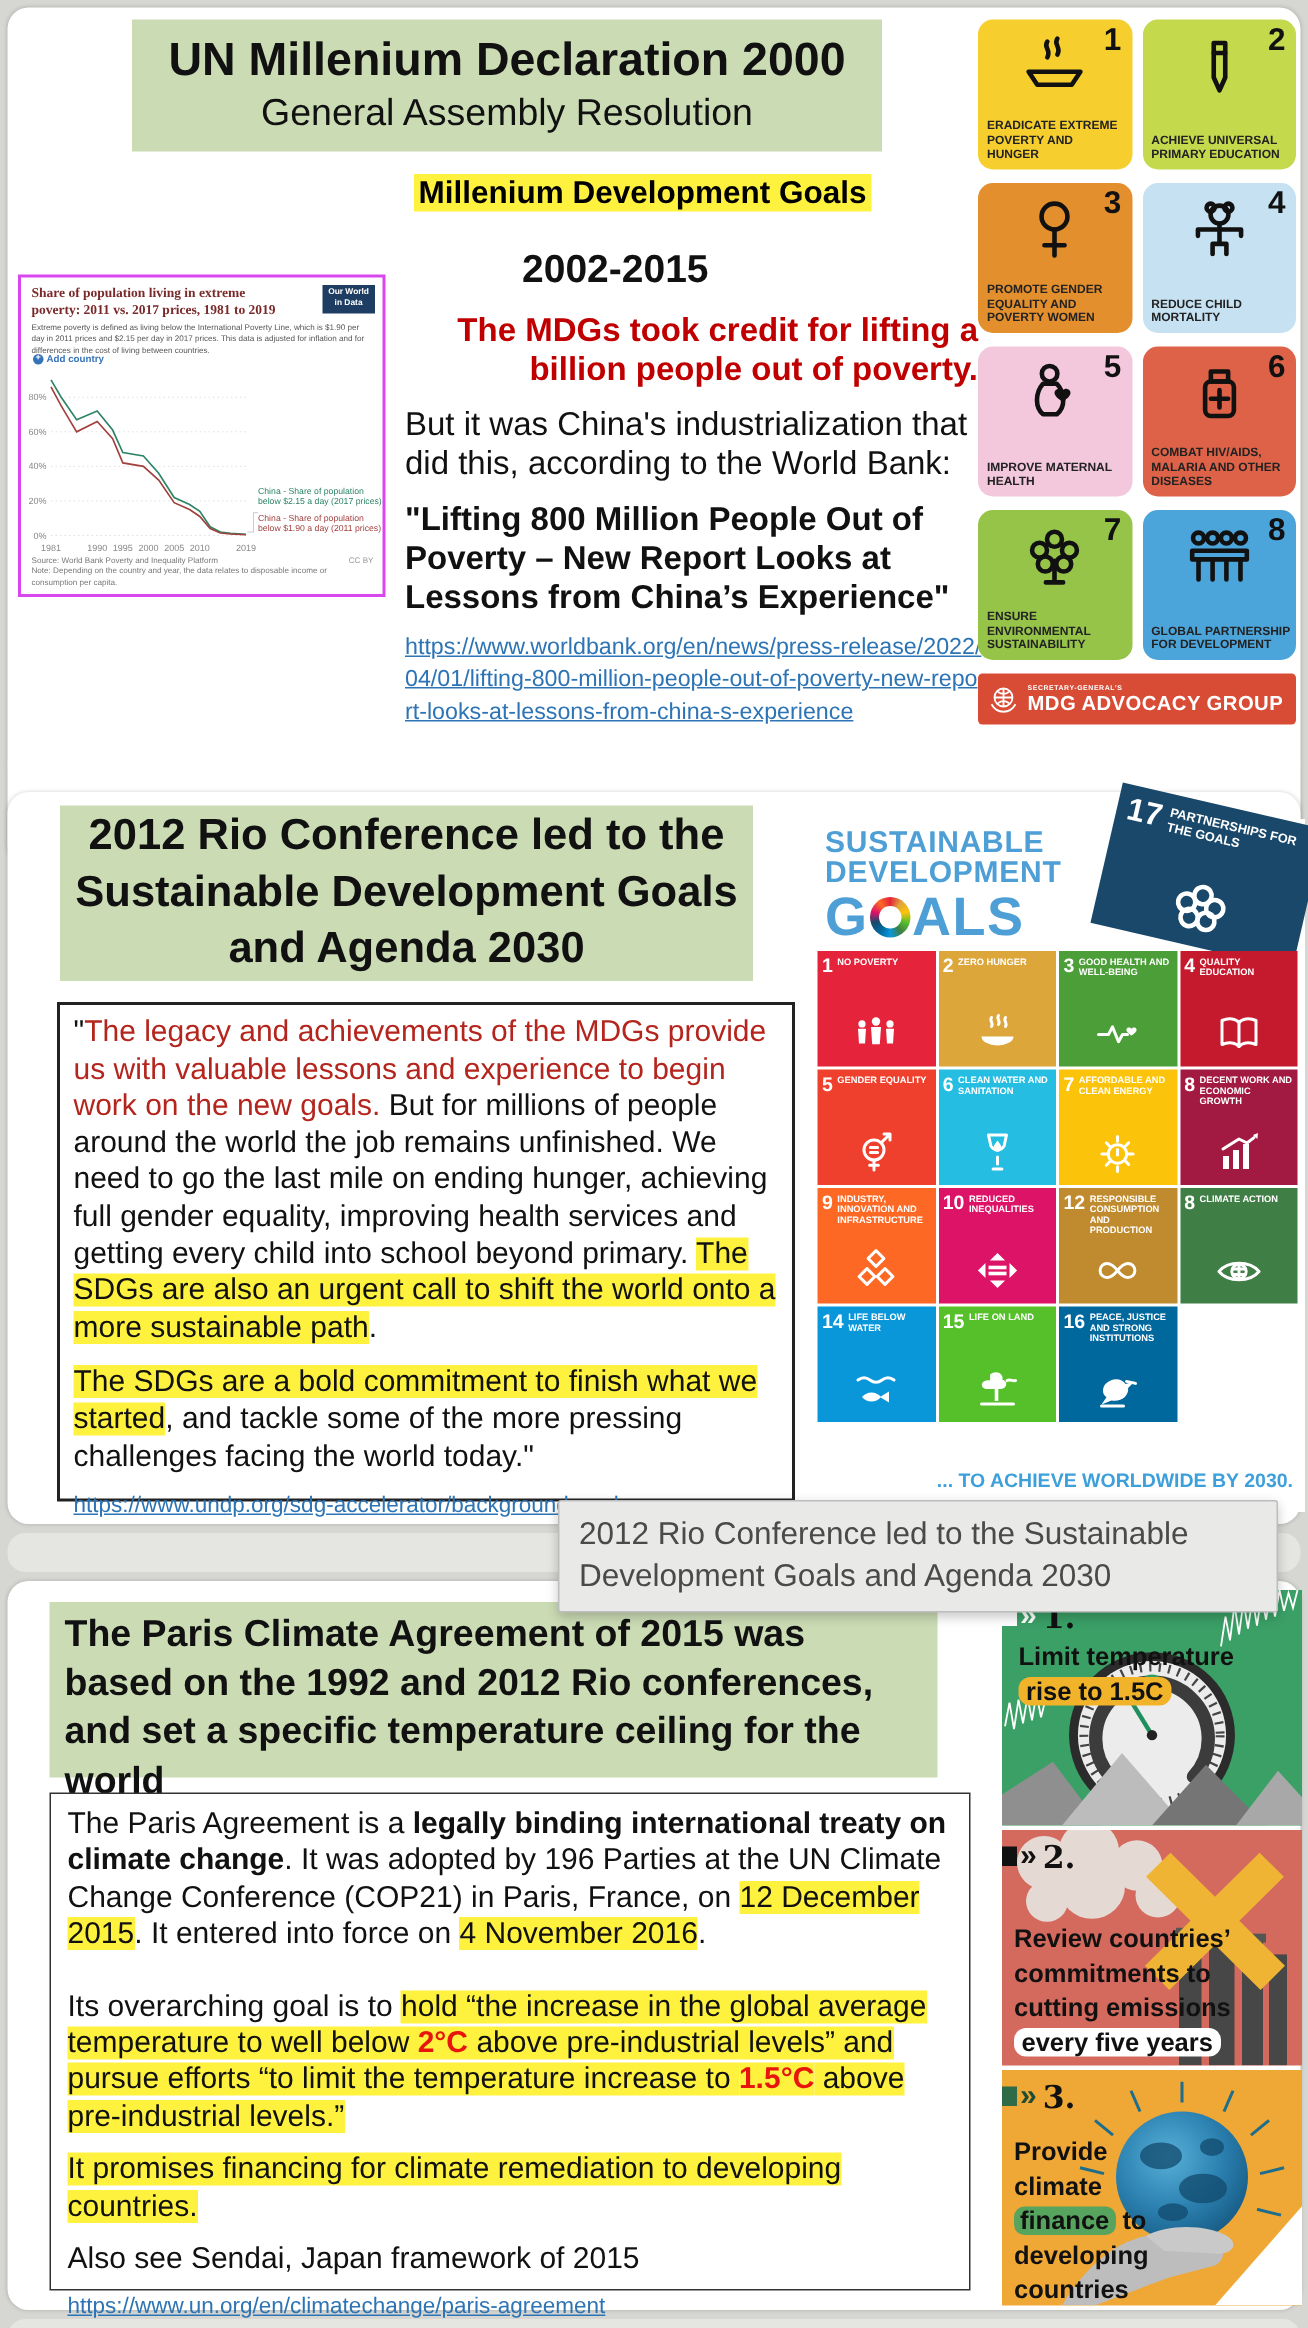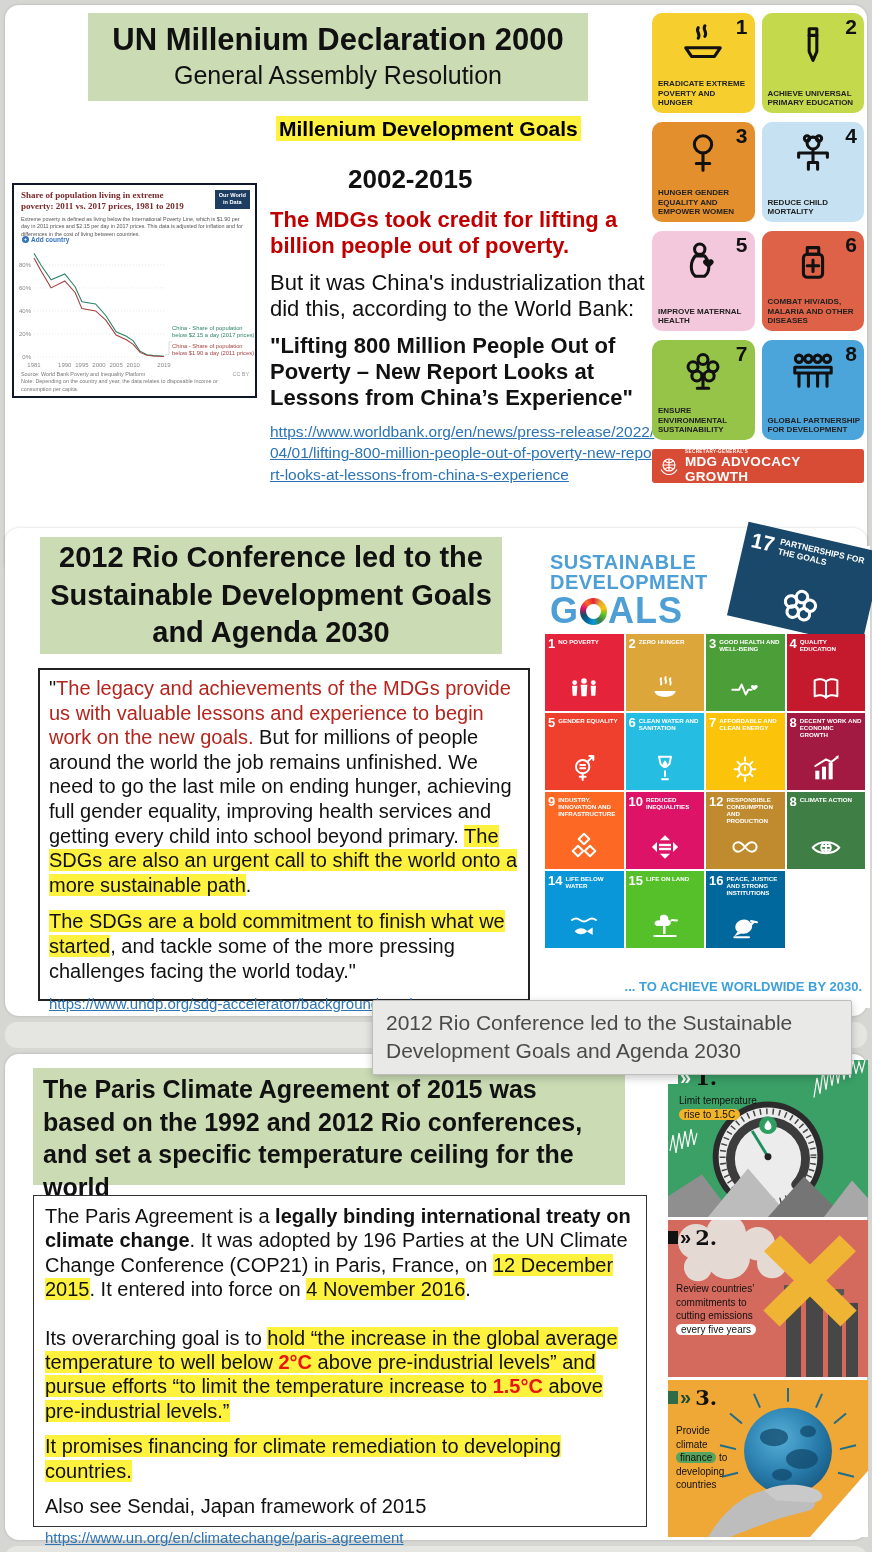--- a/index.html
+++ b/index.html
@@ -15,27 +15,27 @@
   .green-box{background:#cbdcb5;}
 
   
   .s1-title{position:absolute;left:83px;top:8px;width:500px;height:88px;text-align:center;}
   .s1-t{font-size:31px;font-weight:bold;color:#111;padding-top:9px;}
   .s1-sub{font-size:25px;color:#111;margin-top:3px;}
   .s1-col{position:absolute;left:265px;top:112px;width:382px;}
   .mdg-heading{font-size:21px;font-weight:bold;margin-left:6px;}
   .hl-y{background:#fff23e;padding:1px 3px;}
   .mdg-years{font-size:26px;font-weight:bold;margin:23px 0 0 78px;color:#111;}
-  .s1-red{font-size:22px;font-weight:bold;color:#c00000;line-height:1.18;margin-top:12px;}
+  .s1-red{font-size:22px;font-weight:bold;color:#c00000;line-height:1.18;margin-top:12px;text-align:right;}
   .s1-black{font-size:22px;color:#111;line-height:1.18;margin-top:11px;}
   .s1-quote{font-size:22px;font-weight:bold;color:#111;line-height:1.18;margin-top:11px;}
   .s1-link,.s2-link,.s3-link{color:#2d74b5;text-decoration:underline;display:block;cursor:pointer;}
   .s1-link{font-size:15.5px;line-height:1.4;margin-top:10px;word-break:break-all;width:385px;}
 
-  .owid-card{position:absolute;left:7px;top:178px;width:245px;height:215px;border:2px solid #0f172a;background:#fff;box-sizing:border-box;}
+  .owid-card{position:absolute;left:7px;top:178px;width:245px;height:215px;border:2px solid #d946ef;background:#fff;box-sizing:border-box;}
   .owid-head{position:relative;padding:5px 7px 0 7px;}
   .owid-title{font-family:"Liberation Serif",serif;font-size:9px;font-weight:bold;color:#7a2a2a;width:175px;line-height:1.25;}
   .owid-logo{position:absolute;right:5px;top:5px;background:#1d3d63;color:#fff;font-size:5.6px;font-weight:bold;padding:2px 4px;text-align:center;line-height:1.3;}
   .owid-logo span{display:block;}
   .owid-desc{font-size:5.4px;color:#555;line-height:1.4;padding:3px 7px 0 7px;}
   .owid-add{position:absolute;left:8px;top:51px;font-size:6.5px;color:#3573b9;font-weight:bold;display:flex;align-items:center;gap:2px;cursor:pointer;}
   .plus{display:inline-block;width:7px;height:7px;border-radius:50%;background:#3573b9;color:#fff;font-size:6px;line-height:7px;text-align:center;}
   #chart-svg{position:absolute;left:2px;top:60px;}
   .owid-legend{position:absolute;left:158px;top:140px;width:84px;font-size:5.8px;line-height:1.2;}
   .lg{margin-bottom:4px;}
@@ -101,21 +101,21 @@
   .pp1{background:#3aa066;}
   .pp2{background:#d4695e;}
   .pp3{background:#efa736;}
   .pph{position:absolute;left:0;top:5px;display:flex;align-items:center;gap:2px;z-index:4;}
   .sq{width:13px;height:13px;display:inline-block;margin-left:-3px;}
   .chev{font-size:20px;font-weight:bold;line-height:13px;}
   .pnum{font-family:"DejaVu Serif",serif;font-size:21px;font-weight:bold;color:#111;margin-left:2px;}
   .pp1 .sq{background:#fff;} .pp1 .chev{color:#fff;}
   .pp2 .sq{background:#111;} .pp2 .chev{color:#111;}
   .pp3 .sq{background:#2e6b46;} .pp3 .chev{color:#1d4d33;}
-  .pptxt{position:absolute;z-index:4;font-size:10px;font-weight:400;color:#111;line-height:1.35;}
+  .pptxt{position:absolute;z-index:4;font-size:17px;font-weight:700;color:#111;line-height:1.35;}
   .pp1 .pptxt{left:11px;top:34px;}
   .pp2 .pptxt{left:8px;top:62px;}
   .pp3 .pptxt{left:8px;top:44px;width:92px;}
   .rl{display:block;}
   .seg-pill-yellow{background:#f0b32a;border-radius:8px;padding:0 5px;}
   .seg-pill-white{background:#fff;border-radius:8px;padding:0 5px;}
   .seg-pill-green{background:#57a45f;border-radius:7px;padding:0 4px;}
   .ppsvg{position:absolute;inset:0;width:100%;height:100%;}
 </style>
 </head>
@@ -202,21 +202,21 @@
               <path d="M10 7.5h4"></path>
             </svg></span>
           <span class="mdg-label">ACHIEVE UNIVERSAL PRIMARY EDUCATION</span>
         </div>
         <div class="mdg-tile" style="background: rgb(227, 143, 45);">
           <span class="mdg-num">3</span>
           <span class="mdg-ic"><svg viewBox="0 0 24 24">
               <circle cx="12" cy="7.5" r="4.5"></circle>
               <path d="M12 12v9M8.5 17.5h7"></path>
             </svg></span>
-          <span class="mdg-label">HUNGER GENDER EQUALITY AND EMPOWER WOMEN</span>
+          <span class="mdg-label">PROMOTE GENDER EQUALITY AND POVERTY WOMEN</span>
         </div>
         <div class="mdg-tile" style="background: rgb(198, 226, 242);">
           <span class="mdg-num">4</span>
           <span class="mdg-ic"><svg viewBox="0 0 24 24">
               <circle cx="12" cy="6.8" r="3.1"></circle>
               <circle cx="8.9" cy="4.4" r="1.4"></circle>
               <circle cx="15.1" cy="4.4" r="1.4"></circle>
               <path d="M4.5 12h15M4.5 12v2.2M19.5 12v2.2M12 10v7M9.6 17v3.5M14.4 17v3.5M9.6 17h4.8"></path>
             </svg></span>
           <span class="mdg-label">REDUCE CHILD MORTALITY</span>
@@ -265,21 +265,21 @@
       </div>
 
     <div class="mdg-banner">
       <span class="un-emblem"><svg viewBox="0 0 24 24">
             <circle cx="12" cy="11" r="6"></circle>
             <path d="M6 11h12M12 5v12M8.2 7.2c2.4 1.8 5.2 1.8 7.6 0M8.2 14.8c2.4-1.8 5.2-1.8 7.6 0"></path>
             <path d="M4 15.5c1.8 3.2 4.7 5 8 5s6.2-1.8 8-5"></path>
           </svg></span>
       <span class="bt">
         <span class="bt-small">SECRETARY-GENERAL’S</span>
-        <span class="bt-big">MDG ADVOCACY GROWTH</span>
+        <span class="bt-big">MDG ADVOCACY GROUP</span>
       </span>
     </div>
   </section>
 
   <section class="card" id="card2">
     <div class="green-box s2-title">2012 Rio Conference led to the Sustainable Development Goals and Agenda 2030</div>
     <div class="s2-box">
       <p><span class="seg-plain">"</span><span class="seg-darkred">The legacy and achievements of the MDGs provide us with valuable lessons and experience to begin work on the new goals.</span><span class="seg-plain"> But for millions of people around the world the job remains unfinished. We need to go the last mile on ending hunger, achieving full gender equality, improving health services and getting every child into school beyond primary. </span><span class="seg-hl">The SDGs are also an urgent call to shift the world onto a more sustainable path</span><span class="seg-plain">.</span></p>
       <p><span class="seg-hl">The SDGs are a bold commitment to finish what we started</span><span class="seg-plain">, and tackle some of the more pressing challenges facing the world today."</span></p>
       <a class="s2-link">https://www.undp.org/sdg-accelerator/background-goals</a>

